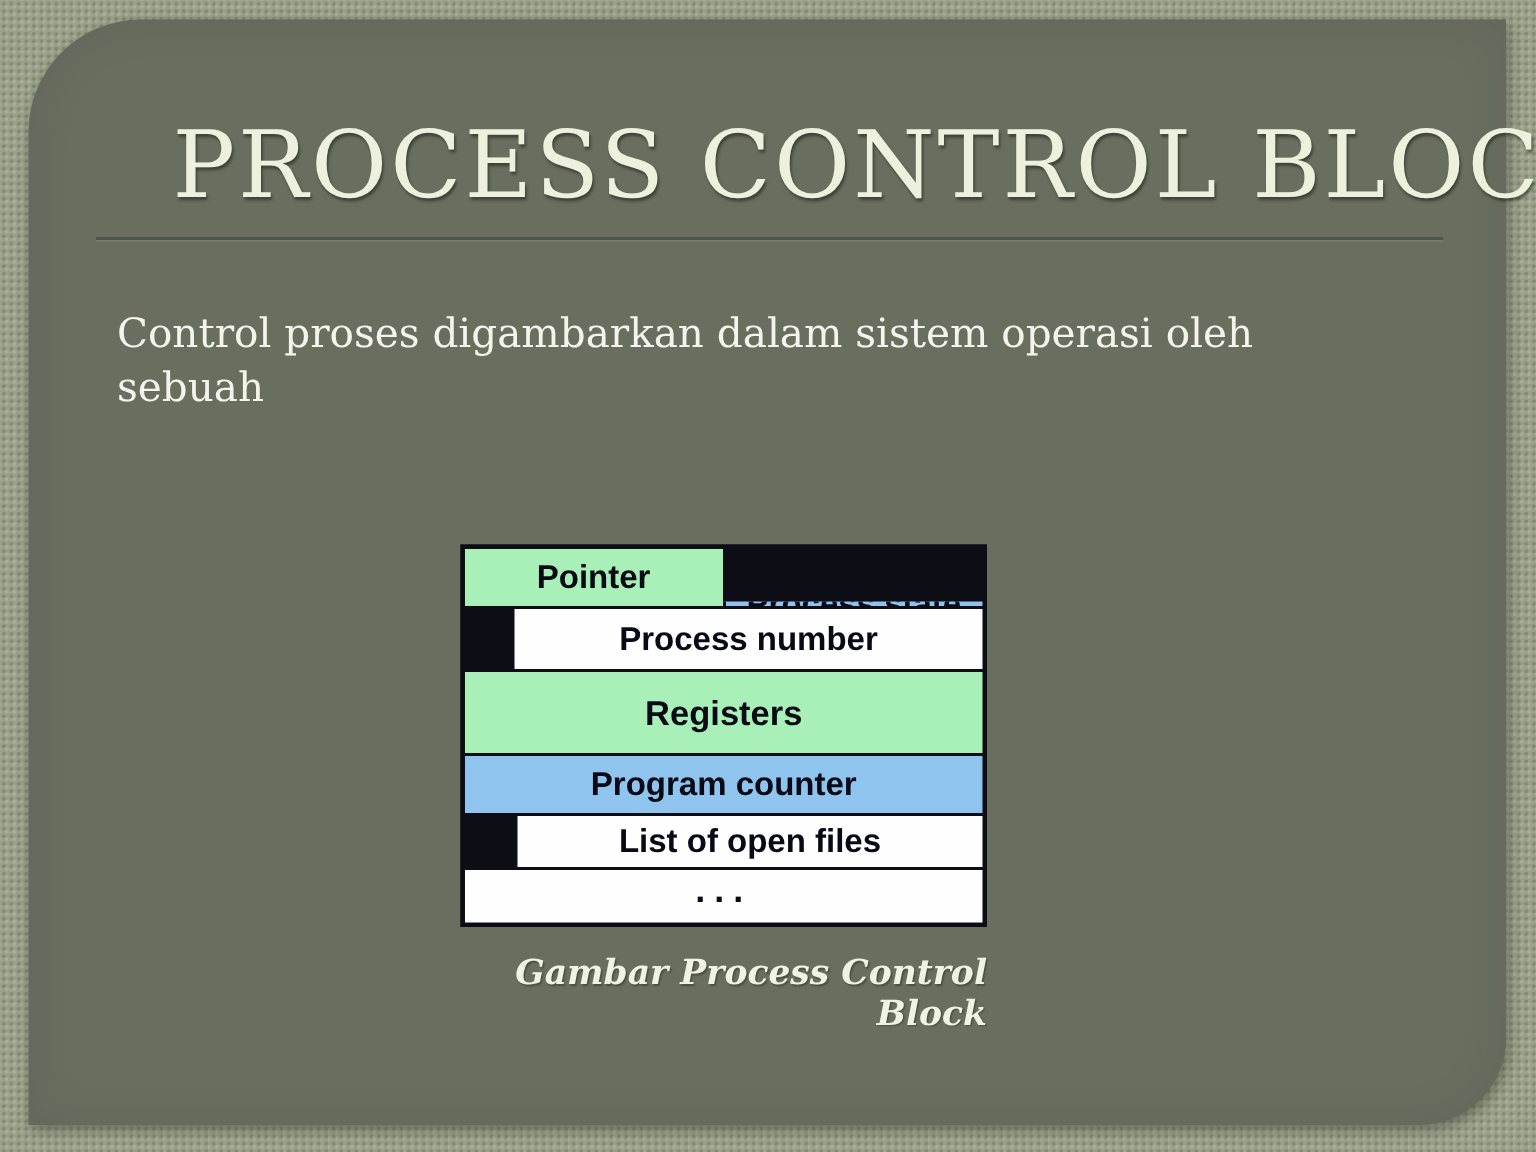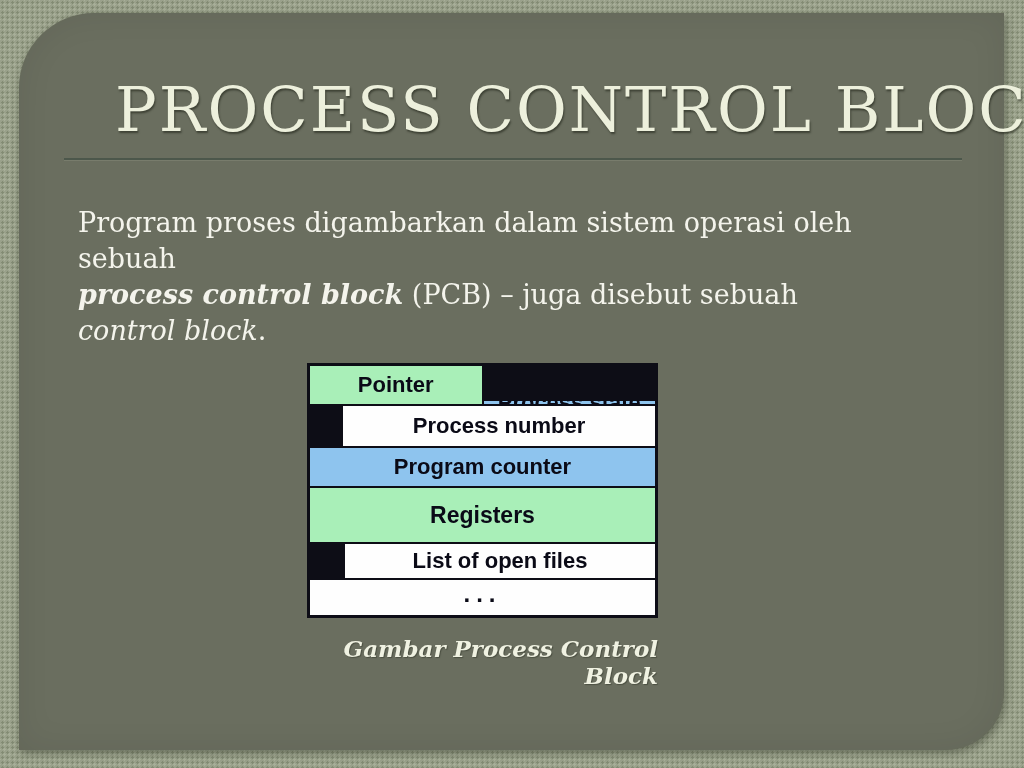--- a/index.html
+++ b/index.html
@@ -102,38 +102,37 @@
 <body>
 
 <div class="stage">
   <div class="slide">
 
     <h1 class="title">PROCESS CONTROL BLOCK</h1>
 
     <div class="title-rule"></div>
 
     <div class="body-text">
-      <div>Program proses digambarkan dalam sistem operasi oleh sebuah</div>
-      <div><span class="bi">process control block</span><span> (PCB) – juga disebut sebuah </span><span class="it">control block</span><span>.</span></div>
+      <div>Control proses digambarkan dalam sistem operasi oleh sebuah</div>
     </div>
 
     <div class="diagram">
       <div class="pcb-table" id="pcb-table">
           <div class="pcb-row" style="height: 38px;">
             <div class="pcb-cell" style="background: rgb(169, 239, 184);">Pointer</div>
             <div class="pcb-cell" style="background: rgb(142, 196, 238); margin-top: 35px;">Process state</div>
           </div>
           <div class="pcb-row" style="height: 42px; padding-left: 33px;">
             <div class="pcb-cell" style="background: rgb(254, 254, 254);">Process number</div>
           </div>
+          <div class="pcb-row" style="height: 56px;">
+            <div class="pcb-cell emph" style="background: rgb(169, 239, 184);">Registers</div>
+          </div>
           <div class="pcb-row" style="height: 40px;">
             <div class="pcb-cell" style="background: rgb(142, 196, 238);">Program counter</div>
-          </div>
-          <div class="pcb-row" style="height: 56px;">
-            <div class="pcb-cell emph" style="background: rgb(169, 239, 184);">Registers</div>
           </div>
           <div class="pcb-row" style="height: 36px;">
             <div class="pcb-cell" style="background: rgb(254, 254, 254); margin-left: 35px;">List of open files</div>
           </div>
           <div class="pcb-row" style="height: 37px;">
             <div class="pcb-cell dots" style="background: rgb(254, 254, 254);">...</div>
           </div>
         </div>
       <div class="caption">Gambar Process Control Block</div>
     </div>

